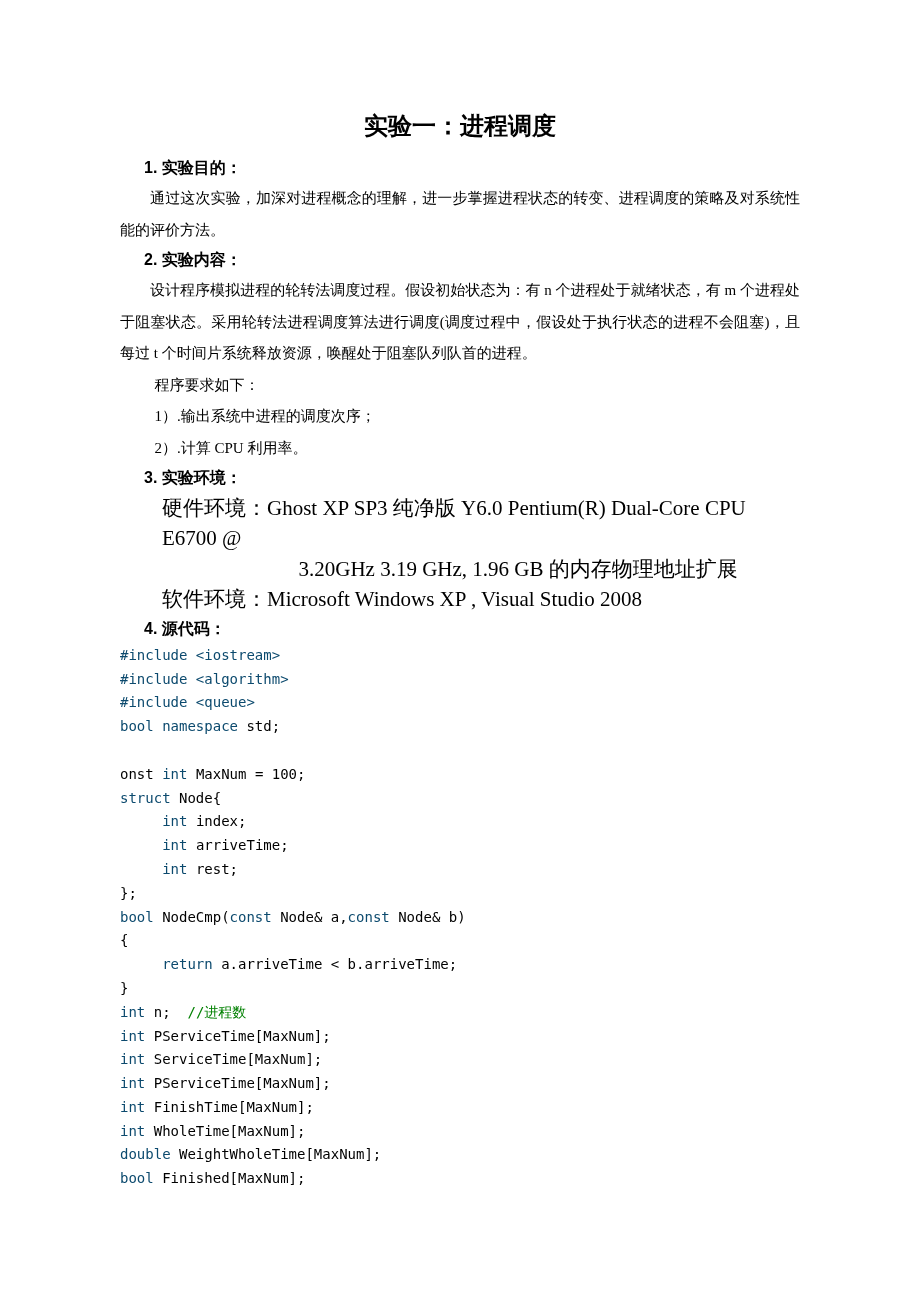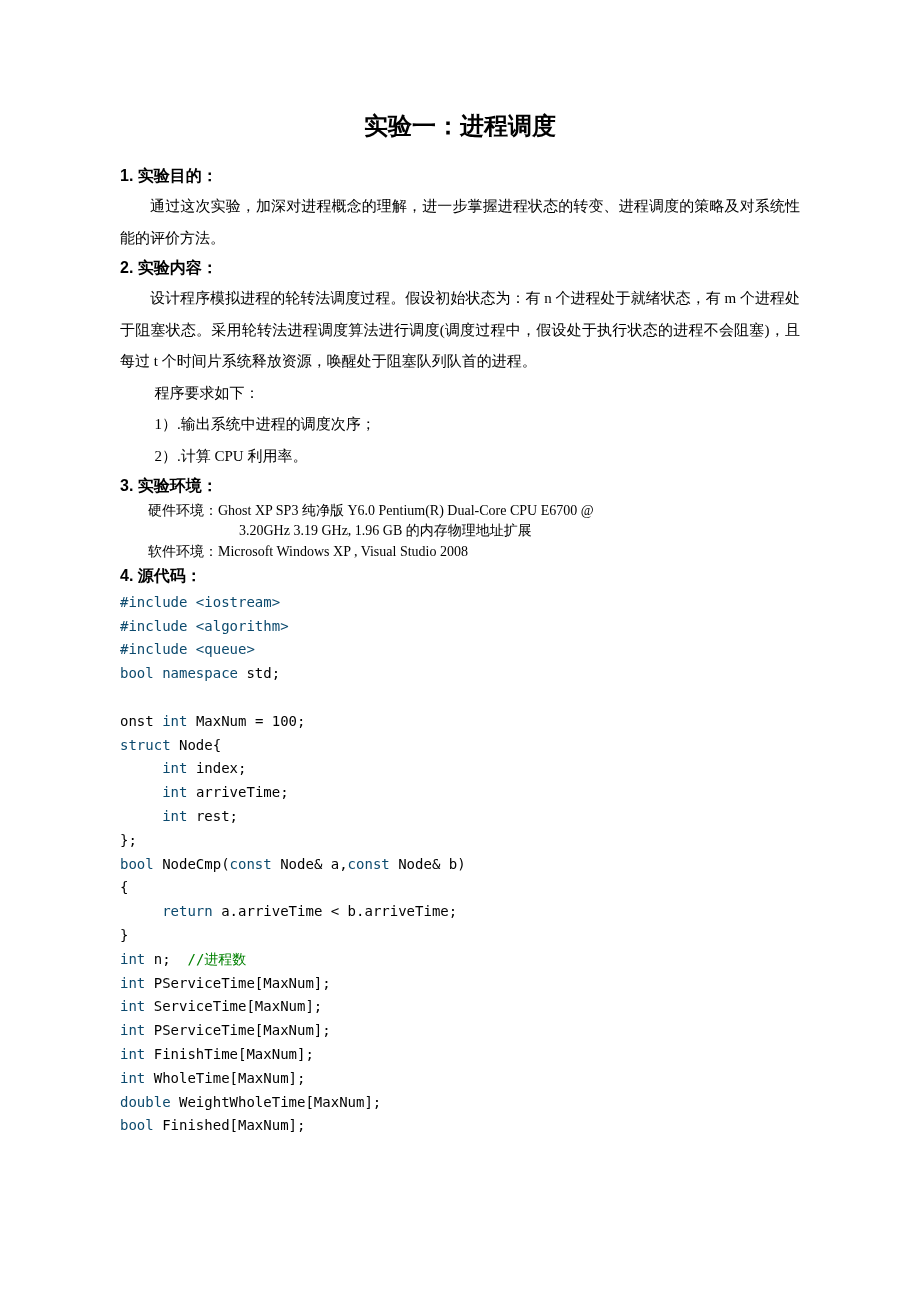--- a/index.html
+++ b/index.html
@@ -11,39 +11,40 @@
   }
   .page {
     padding: 110px 120px 60px 120px;
     color: #000;
   }
   .title {
     text-align: center;
     font-size: 24px;
     font-weight: bold;
     font-family: "SimHei", "黑体", sans-serif;
-    margin-bottom: 24px;
+    margin-bottom: 16px;
   }
   .section-head {
     font-size: 16px;
     font-weight: bold;
     font-family: "SimHei", "黑体", sans-serif;
     margin-top: 4px;
     margin-bottom: 4px;
+    margin-left: 24px;
   }
   .body-text {
     font-size: 15px;
     line-height: 2.1;
     text-align: justify;
   }
   .indent2 {
     text-indent: 2.3em;
   }
   .env {
-    font-size: 14px;
+    font-size: 21px;
     line-height: 1.45;
     font-family: "SimSun", serif;
     margin-left: 2em;
   }
   .env-line2 {
     margin-left: 8.5em;
     font-family: Liberation Serif, serif;
   }
   .code {
     font-family: "NSimSun", "SimSun", monospace;

